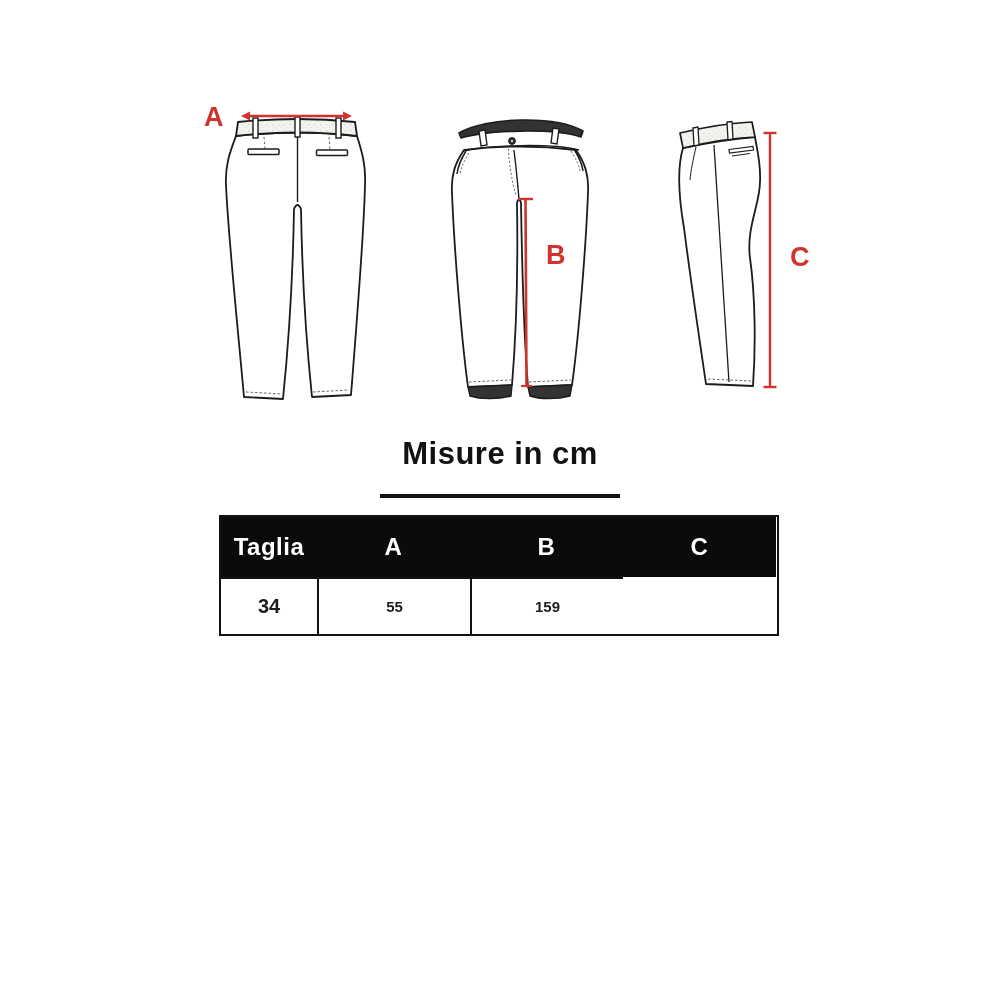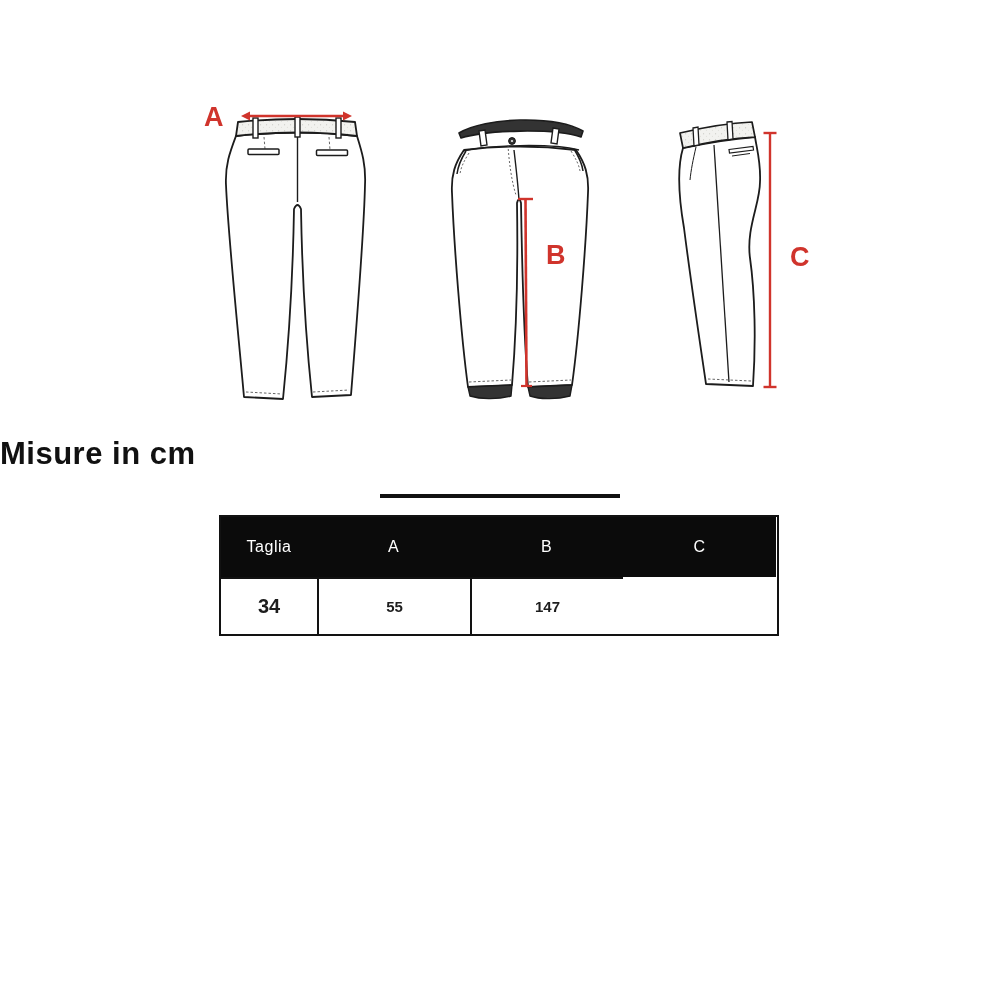--- a/index.html
+++ b/index.html
@@ -6,35 +6,35 @@
   .canvas{
     position:relative;width:1000px;height:1000px;background:#ffffff;overflow:hidden;
     font-family:"Liberation Sans",sans-serif;color:#161616;
   }
   .abs{position:absolute;}
   .measure-label{
     position:absolute;font-weight:bold;font-size:27px;color:#d0342c;
     line-height:1;letter-spacing:0;
   }
   .title{
-    position:absolute;left:0;top:436px;width:1000px;
+    position:absolute;left:0;top:436px;width:1000px;text-align:center;
     font-size:31px;font-weight:bold;color:#111111;letter-spacing:0.5px;
   }
   .title-underline{
     position:absolute;left:380px;top:494px;width:240px;height:3.5px;background:#111111;
   }
   .size-table{
     position:absolute;left:219px;top:515px;width:560px;
     border:2.5px solid #121212;box-sizing:border-box;
     display:grid;grid-template-columns:96px 153px 153px 153px;
   }
   .size-table .hcell{
     background:#0b0b0b;color:#ffffff;height:60px;
     display:flex;align-items:center;justify-content:center;
-    font-weight:normal;font-size:16px;letter-spacing:0.5px;
+    font-weight:bold;font-size:24px;letter-spacing:0.5px;
   }
   .size-table .dcell{
     background:#ffffff;height:55px;border-top:2px solid #121212;
     display:flex;align-items:center;justify-content:center;
     font-weight:bold;font-size:15px;color:#1d1d1d;
   }
   .size-table .dcell + .dcell{border-left:2px solid #121212;}
   .size-table .dcell.first{font-size:20px;}
   svg{display:block;}
 </style>
@@ -159,16 +159,16 @@
   <div class="title">Misure in cm</div>
   <div class="title-underline"></div>
 
   <div class="size-table">
     <div class="hcell">Taglia</div>
     <div class="hcell">A</div>
     <div class="hcell">B</div>
     <div class="hcell">C</div>
     <div class="dcell first">34</div>
     <div class="dcell">55</div>
-    <div class="dcell">147</div>
+    <div class="dcell">159</div>
   </div>
 
 </div>
 
 </body></html>

